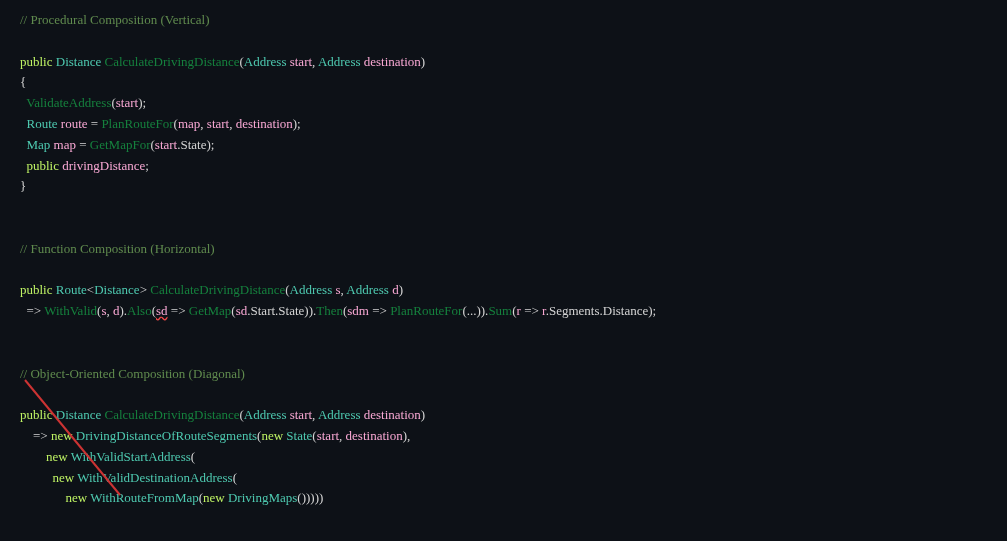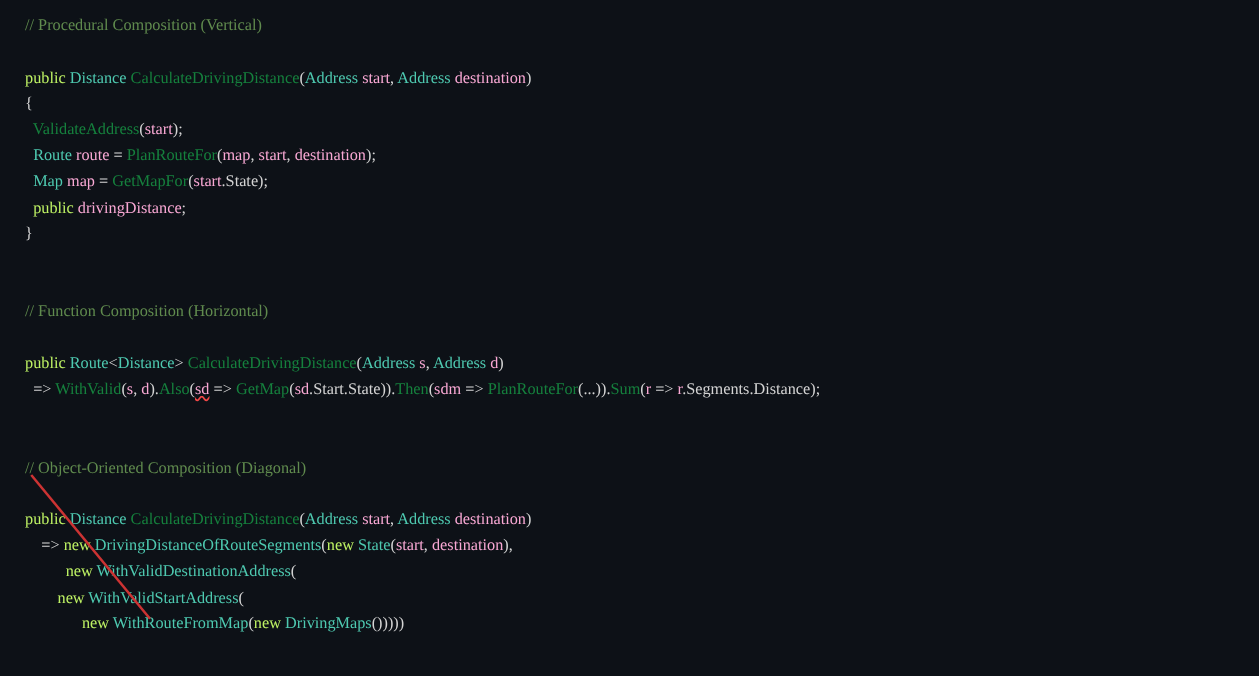--- a/index.html
+++ b/index.html
@@ -67,21 +67,21 @@
   <div class="code-line"> </div>
   <div class="code-line"><span class="keyword">public</span> <span class="type">Route</span>&lt;<span class="type">Distance</span>&gt; <span class="method">CalculateDrivingDistance</span>(<span class="type">Address</span> <span class="parameter">s</span>, <span class="type">Address</span> <span class="parameter">d</span>)</div>
   <div class="code-line">  =&gt; <span class="method">WithValid</span>(<span class="parameter">s</span>, <span class="parameter">d</span>).<span class="method">Also</span>(<span class="parameter underline-red">sd</span> =&gt; <span class="method">GetMap</span>(<span class="parameter">sd</span>.Start.State)).<span class="method">Then</span>(<span class="parameter">sdm</span> =&gt; <span class="method">PlanRouteFor</span>(...)).<span class="method">Sum</span>(<span class="parameter">r</span> =&gt; <span class="parameter">r</span>.Segments.Distance);</div>
   <div class="code-line"> </div>
   <div class="code-line"> </div>
 
   <div class="code-line comment">// Object-Oriented Composition (Diagonal)</div>
   <div class="code-line"> </div>
   <div class="code-line"><span class="keyword">public</span> <span class="type">Distance</span> <span class="method">CalculateDrivingDistance</span>(<span class="type">Address</span> <span class="parameter">start</span>, <span class="type">Address</span> <span class="parameter">destination</span>)</div>
   <div class="code-line">    =&gt; <span class="keyword">new</span> <span class="type">DrivingDistanceOfRouteSegments</span>(<span class="keyword">new</span> <span class="type">State</span>(<span class="parameter">start</span>, <span class="parameter">destination</span>),</div>
+  <div class="code-line">        <span class="keyword">new</span> <span class="type">WithValidStartAddress</span>(</div>
   <div class="code-line">          <span class="keyword">new</span> <span class="type">WithValidDestinationAddress</span>(</div>
-  <div class="code-line">        <span class="keyword">new</span> <span class="type">WithValidStartAddress</span>(</div>
   <div class="code-line">              <span class="keyword">new</span> <span class="type">WithRouteFromMap</span>(<span class="keyword">new</span> <span class="type">DrivingMaps</span>()))))</div>
 
   <svg style="position:absolute; top:370px; left:20px; width:120px; height:130px; pointer-events:none;">
     <line x1="5" y1="10" x2="100" y2="125" stroke="#cc3333" stroke-width="2"></line>
   </svg>
 
 </div>
 
 </body></html>

